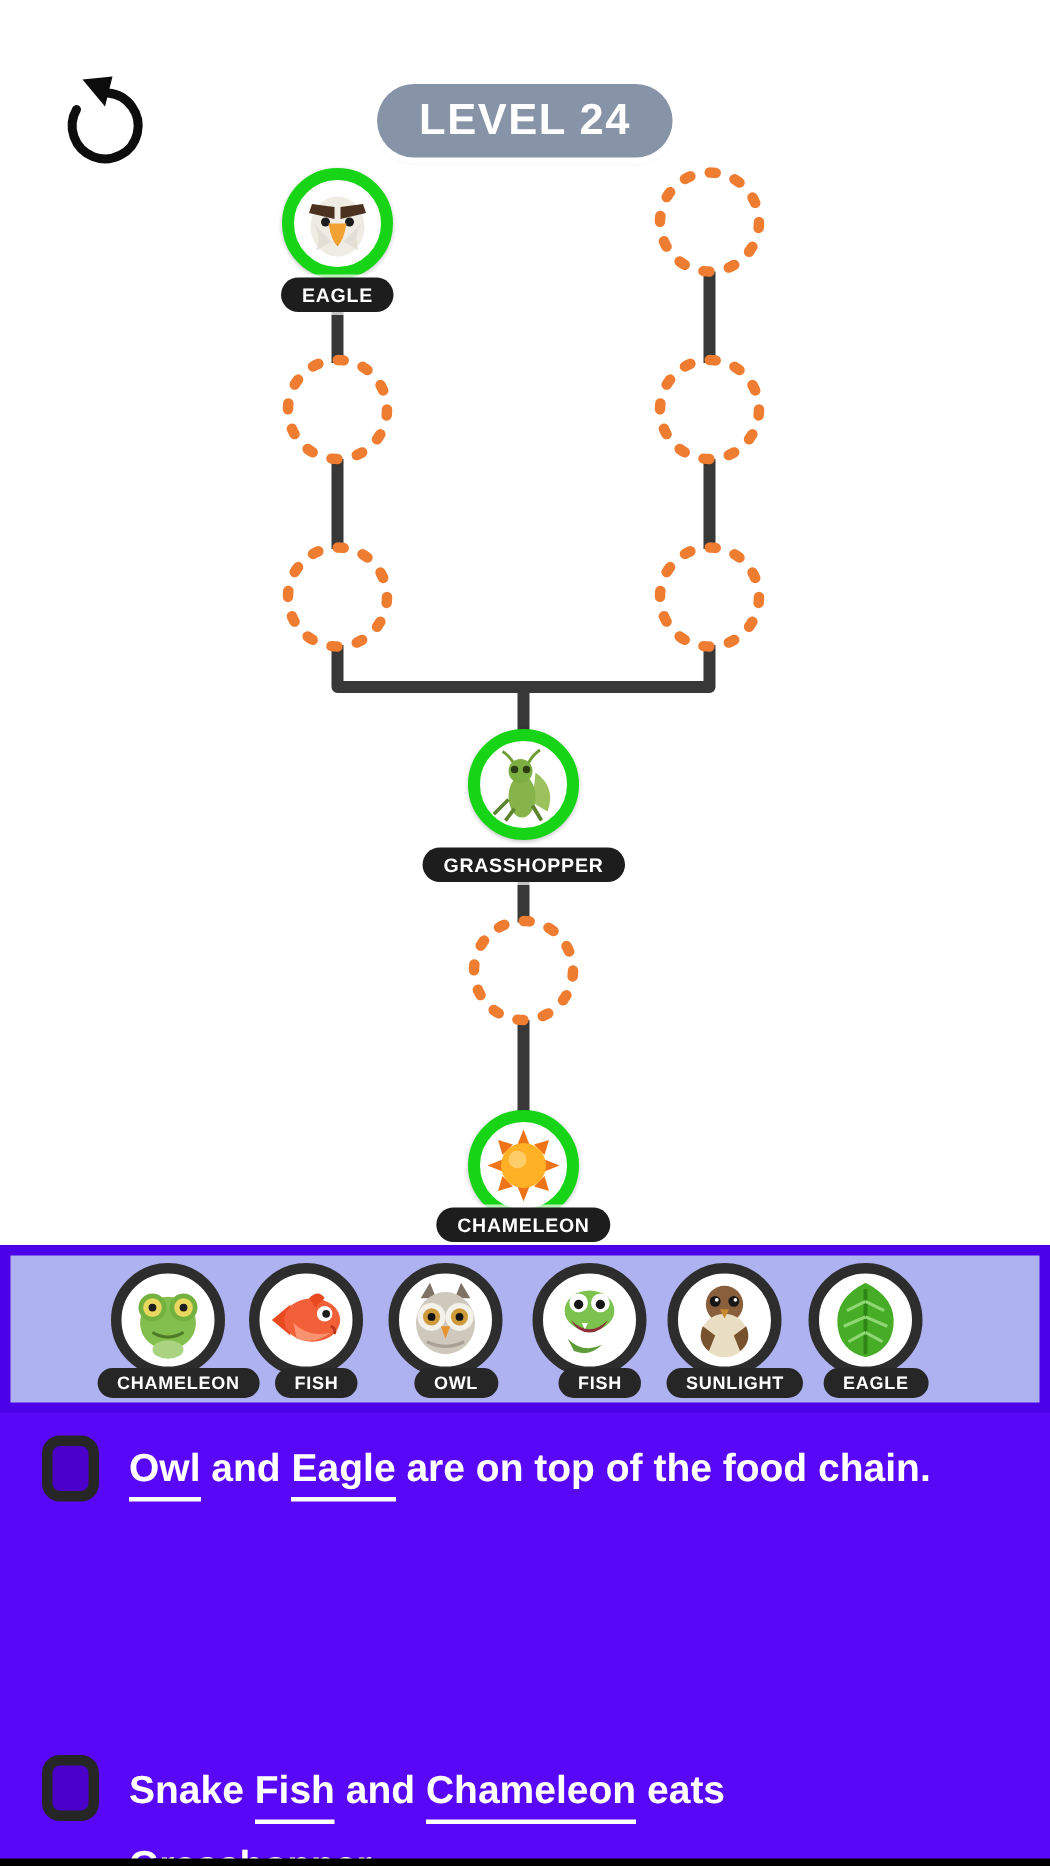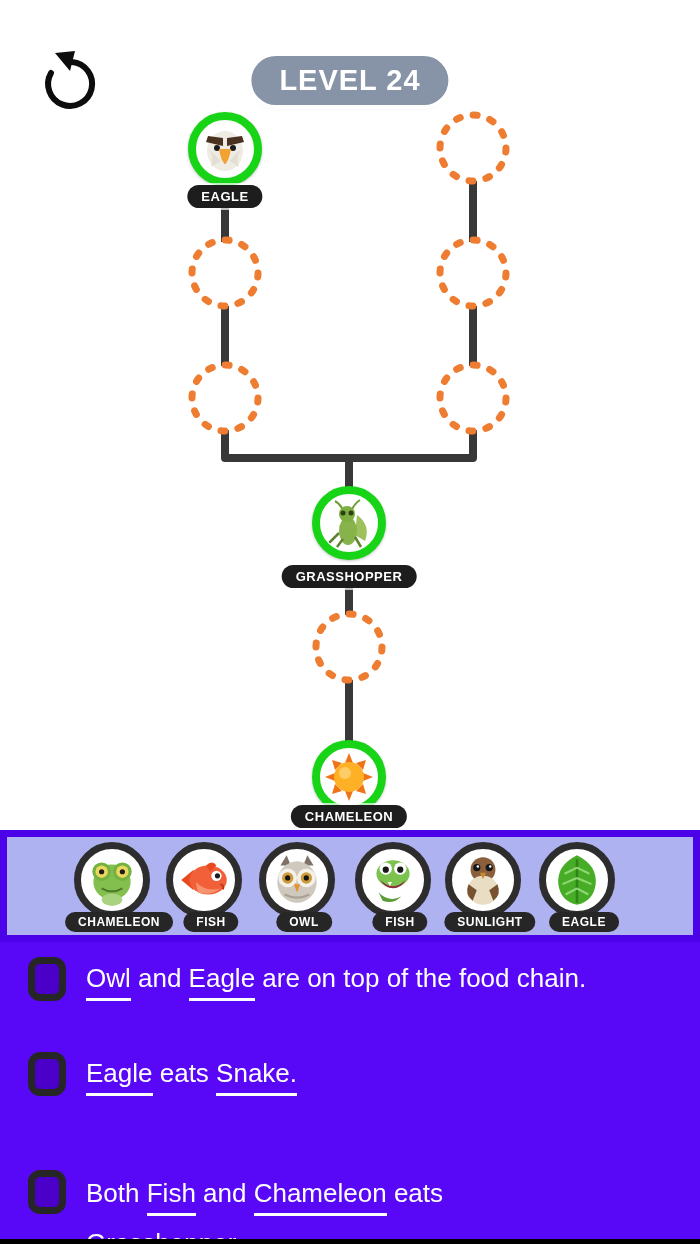--- a/index.html
+++ b/index.html
@@ -30,21 +30,21 @@
     border:7px solid #2d2d2d;background:#fff;display:flex;align-items:center;justify-content:center;cursor:grab;}
   .tray-circle svg{border-radius:50%;}
   .tray-pill{position:absolute;transform:translateX(-50%);background:#262626;color:#fff;font-weight:bold;
     font-size:12px;letter-spacing:0.5px;padding:3px 13px;border-radius:12px;white-space:nowrap;}
 
   
   .statements-bg{position:absolute;left:0;top:942px;width:700px;height:302px;background:#5807f7;z-index:4;}
   .stmt-row{position:absolute;left:28px;z-index:6;display:flex;gap:20px;align-items:flex-start;}
   .checkbox{flex-shrink:0;width:38px;height:44px;box-sizing:border-box;border:7px solid #262626;
     border-radius:12px;background:#4a00c8;cursor:pointer;margin-top:2px;}
-  .stmt-text{color:#fff;font-weight:normal;font-size:26px;line-height:46px;}
+  .stmt-text{color:#fff;font-weight:bold;font-size:26px;line-height:46px;}
   .stmt-nowrap .stmt-text{white-space:nowrap;}
   .stmt-wrap .stmt-text{width:520px;line-height:50px;}
   .stmt-text .u{display:inline-block;border-bottom:3px solid #fff;padding-bottom:4px;line-height:1.15;}
   .bottom-bar{position:absolute;left:0;bottom:0;width:700px;height:5px;background:#000;z-index:9;}
 </style>
 </head>
 <body>
 
 <div class="screen">
 
@@ -227,25 +227,21 @@
     <div class="tray-pill" style="left:577px;top:75px">EAGLE</div>
   </div>
 
   <div class="statements-bg"></div>
 
   <div class="stmt-row stmt-nowrap" style="top:955px">
     <div class="checkbox"></div>
     <div class="stmt-text"><span class="u">Owl</span><span> and </span><span class="u">Eagle</span><span> are on top of the food chain.</span></div>
   </div>
 
-  <div class="stmt-row stmt-nowrap" style="top:1050px">
-    <div class="checkbox"></div>
-    <div class="stmt-text"><span class="u">Eagle</span><span> eats </span><span class="u">Snake.</span></div>
-  </div>
 
 
   <div class="stmt-row stmt-wrap" style="top:1168px">
     <div class="checkbox"></div>
-    <div class="stmt-text"><span>Both </span><span class="u">Fish</span><span> and </span><span class="u">Chameleon</span><span> eats </span><span class="u">Grasshopper.</span></div>
+    <div class="stmt-text"><span>Snake </span><span class="u">Fish</span><span> and </span><span class="u">Chameleon</span><span> eats </span><span class="u">Grasshopper.</span></div>
   </div>
 
   <div class="bottom-bar"></div>
 </div>
 
 </body></html>

